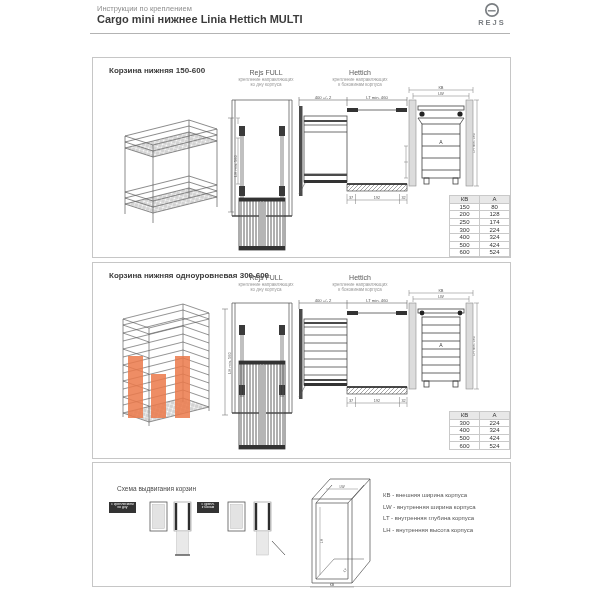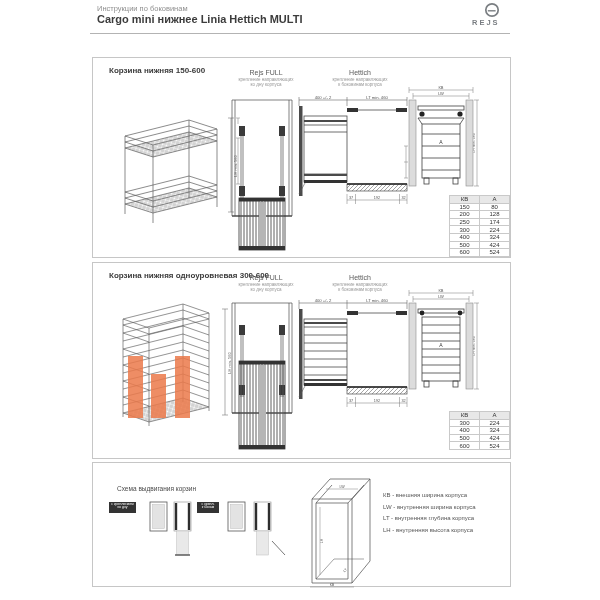--- a/index.html
+++ b/index.html
@@ -3,21 +3,21 @@
 <meta charset="utf-8">
 <style>
   html,body{margin:0;padding:0;background:#ffffff;}
   .page{position:relative;width:600px;height:600px;background:#fff;overflow:hidden;
         font-family:"Liberation Sans",sans-serif;color:#3d3d3d;}
   svg{font-family:"Liberation Sans",sans-serif;}
   .abs{position:absolute;}
   
   .doc-type{position:absolute;left:97px;top:4px;font-size:7.5px;color:#8f8f8f;}
   .doc-title{position:absolute;left:97px;top:13px;font-size:11px;font-weight:bold;color:#3c3c3c;}
-  .brand{position:absolute;left:472px;top:2px;width:40px;color:#7a7e82;}
+  .brand{position:absolute;left:472px;top:2px;width:40px;text-align:center;color:#7a7e82;}
   .brand-name{font-size:7.5px;font-weight:bold;letter-spacing:2px;margin-top:0;}
   .hdr-rule{position:absolute;left:90px;top:33px;width:420px;height:1px;background:#b3b3b3;}
   
   .panel{position:absolute;left:92px;width:417px;border:1px solid #c6c6c6;background:#fff;}
   .p1{top:57px;height:199px;}
   .p2{top:262px;height:195px;}
   .p3{top:462px;height:123px;}
   .ptitle{position:absolute;left:16px;top:8px;font-size:8px;font-weight:bold;color:#3a3a3a;}
   .raillabel{position:absolute;width:110px;text-align:center;top:11px;}
   .rail-name{font-size:7px;color:#5a5a5a;display:block;}
@@ -52,21 +52,21 @@
       </pattern>
       <pattern id="vlines" width="3" height="3" patternUnits="userSpaceOnUse">
         <path d="M1 0V3" stroke="#4d4d4d" stroke-width="0.9"></path>
       </pattern>
       <pattern id="hatch" width="4" height="4" patternUnits="userSpaceOnUse">
         <path d="M0 4L4 0" stroke="#6a6a6a" stroke-width="0.6"></path>
       </pattern>
     </defs>
   </svg>
 
-  <div class="doc-type">Инструкции по боковинам</div>
+  <div class="doc-type">Инструкции по креплением</div>
   <div class="doc-title">Cargo mini нижнее Linia Hettich MULTI</div>
   <div class="brand">
     <svg width="16" height="16" style="display:block;margin:0 auto;">
       <circle cx="8" cy="8" r="6.2" fill="none" stroke="#7a7e82" stroke-width="1.7"></circle>
       <path d="M3.5 9.2 H12" stroke="#ffffff" stroke-width="2.2"></path>
       <path d="M3.8 8.8 H11.6" stroke="#7a7e82" stroke-width="1.4"></path>
     </svg>
     <div class="brand-name">REJS</div>
   </div>
   <div class="hdr-rule"></div>

